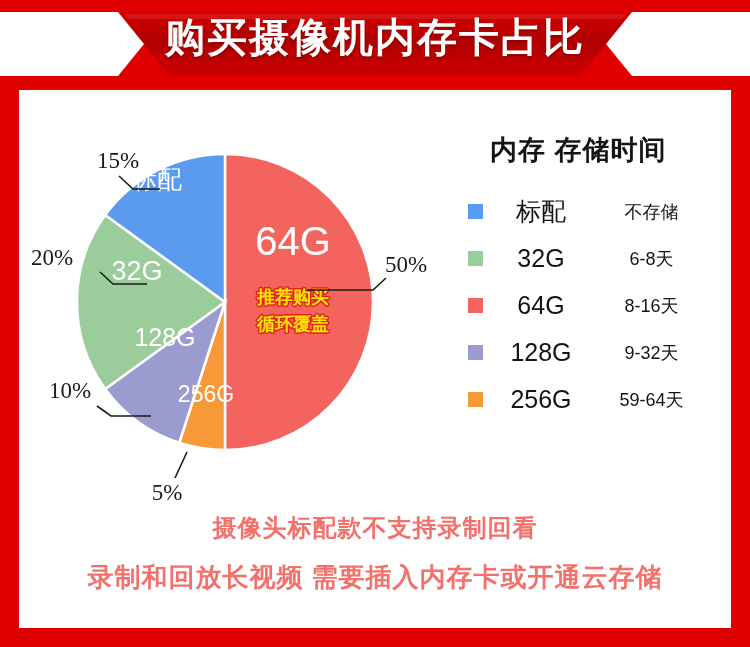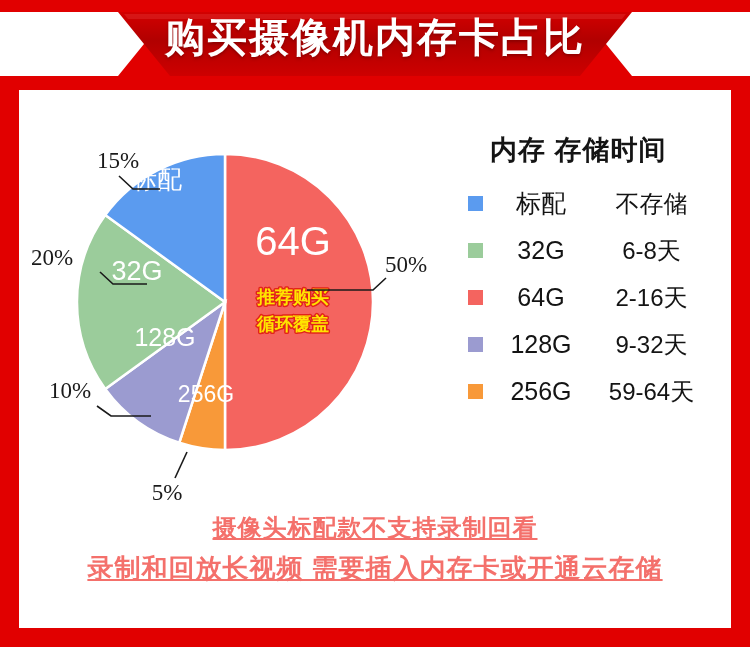--- a/index.html
+++ b/index.html
@@ -75,21 +75,21 @@
   .legend{
     position:absolute;
     left:468px;top:132px;
     width:250px;
   }
   .legend-header{
     font-size:27px;
     font-weight:bold;
     color:#141414;
     margin-left:22px;
-    margin-bottom:12px;
+    margin-bottom:20px;
     white-space:nowrap;
     letter-spacing:1px;
   }
   .legend-row{
     display:flex;
     align-items:center;
     height:47px;
     white-space:nowrap;
   }
   .legend-swatch{
@@ -98,43 +98,42 @@
     margin-right:14px;
   }
   .legend-mem{
     font-size:25px;
     color:#141414;
     width:88px;
     flex:0 0 88px;
     text-align:center;
   }
   .legend-time{
-    font-size:24px;
+    font-size:18px;
     color:#141414;
     text-align:center;
     flex:1 1 auto;
   }
 
   
   .note{
     position:absolute;
     left:19px;top:508px;
     width:712px;
     text-align:center;
     color:#F4706B;
-    text-decoration:underline;
   }
   .note-line{
     font-size:24px;
     font-weight:bold;
     line-height:40px;
     letter-spacing:1px;
     white-space:nowrap;
   }
-  .note-line.l2{font-size:26px;}
+  .note-line.l2{font-size:26px;margin-top:9px;}
 </style>
 </head>
 <body>
 
 <div id="root">
 
   <div class="inner-panel"></div>
 
   <div class="banner-wrap">
     <div class="banner-bg"></div>
@@ -214,21 +213,21 @@
 
     <div class="legend-row">
       <span class="legend-swatch" style="background:#9BCC9B"></span>
       <span class="legend-mem">32G</span>
       <span class="legend-time">6-8天</span>
     </div>
 
     <div class="legend-row">
       <span class="legend-swatch" style="background:#F4645F"></span>
       <span class="legend-mem">64G</span>
-      <span class="legend-time">2-16天</span>
+      <span class="legend-time">8-16天</span>
     </div>
 
     <div class="legend-row">
       <span class="legend-swatch" style="background:#9B9BD0"></span>
       <span class="legend-mem">128G</span>
       <span class="legend-time">9-32天</span>
     </div>
 
     <div class="legend-row">
       <span class="legend-swatch" style="background:#F89939"></span>

